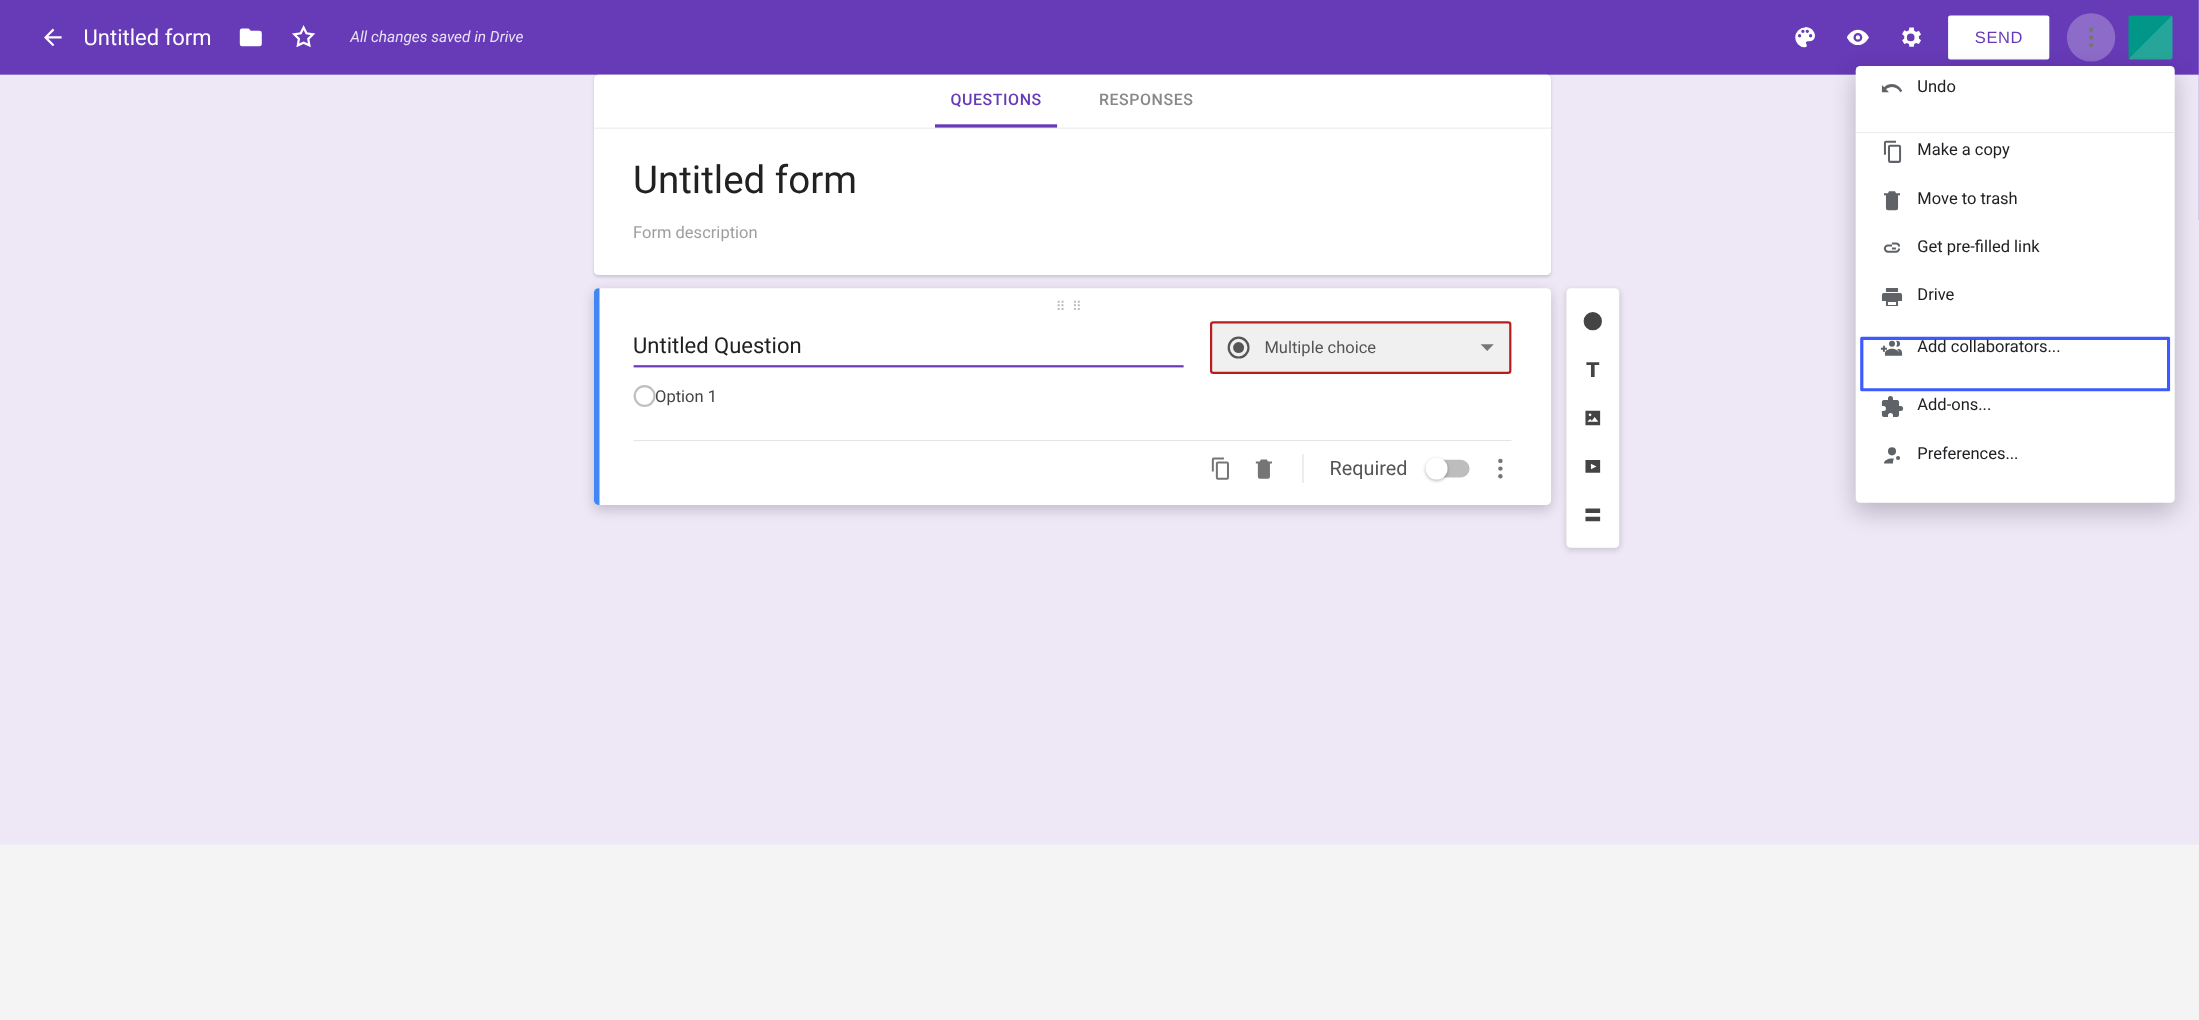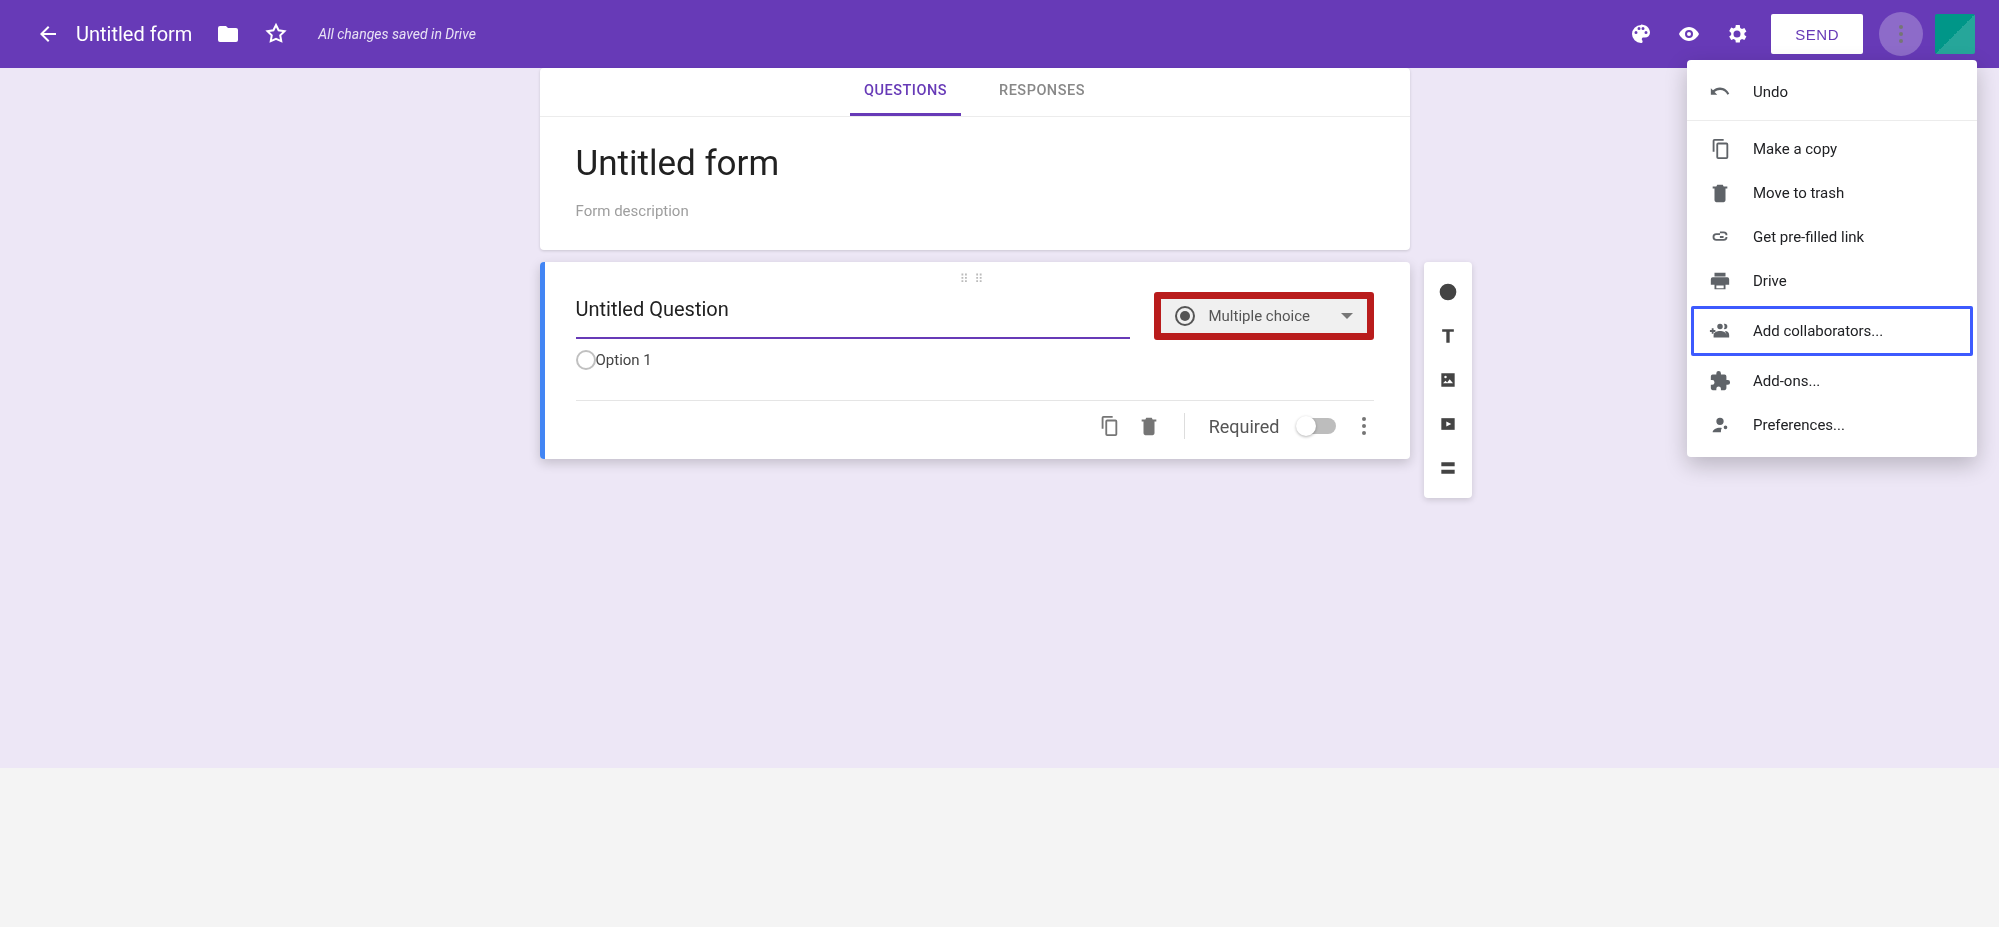--- a/index.html
+++ b/index.html
@@ -171,33 +171,33 @@
 
   .q-row {
     display:flex;
     align-items:center;
     gap:24px;
   }
   .q-title {
     flex:1;
     font-size:20px;
     color:#212121;
-    padding:4px 0 16px 0;
+    padding:4px 0 6px 0;
     border-bottom:2px solid var(--primary);
     display:inline-block;
     width:60%;
   }
   .type-select {
     display:flex;
     align-items:center;
     background:#f0f0f0;
-    border:7px solid #b91c1c;
+    border:2px solid #b91c1c;
     height:48px;
     padding:0 14px;
-    width:220px;
+    width:274px;
     border-radius:3px;
     cursor:pointer;
     gap:14px;
   }
   .radio-icon { width:20px;height:20px;border-radius:50%;border:2px solid #555;display:flex;align-items:center;justify-content:center; }
   .radio-icon .dot{width:10px;height:10px;border-radius:50%;background:#555;}
   .type-select .label { flex:1;color:#555;font-size:15px; }
   .type-select .caret { width:0;height:0;border-left:6px solid transparent;border-right:6px solid transparent;border-top:6px solid #777; }
 
   .opt-line {
@@ -275,22 +275,21 @@
     right:22px;
     width:290px;
     background:#fff;
     border-radius:4px;
     box-shadow:0 8px 22px rgba(0,0,0,0.22);
     padding:10px 0;
     z-index:50;
   }
   .menu .item {
     display:flex;
-    align-items:center;
-    gap:22px;
+    gap:12px;
     height:44px;
     padding:0 22px;
     color:#202124;
     font-size:15px;
     cursor:pointer;
   }
   .menu .item svg, .menu .item .mi-ico {
     width:22px;height:22px;fill:#5f6368;color:#5f6368;display:flex;align-items:center;justify-content:center;
   }
   .menu hr {border:none;border-top:1px solid #ececec;margin:6px 0;}

